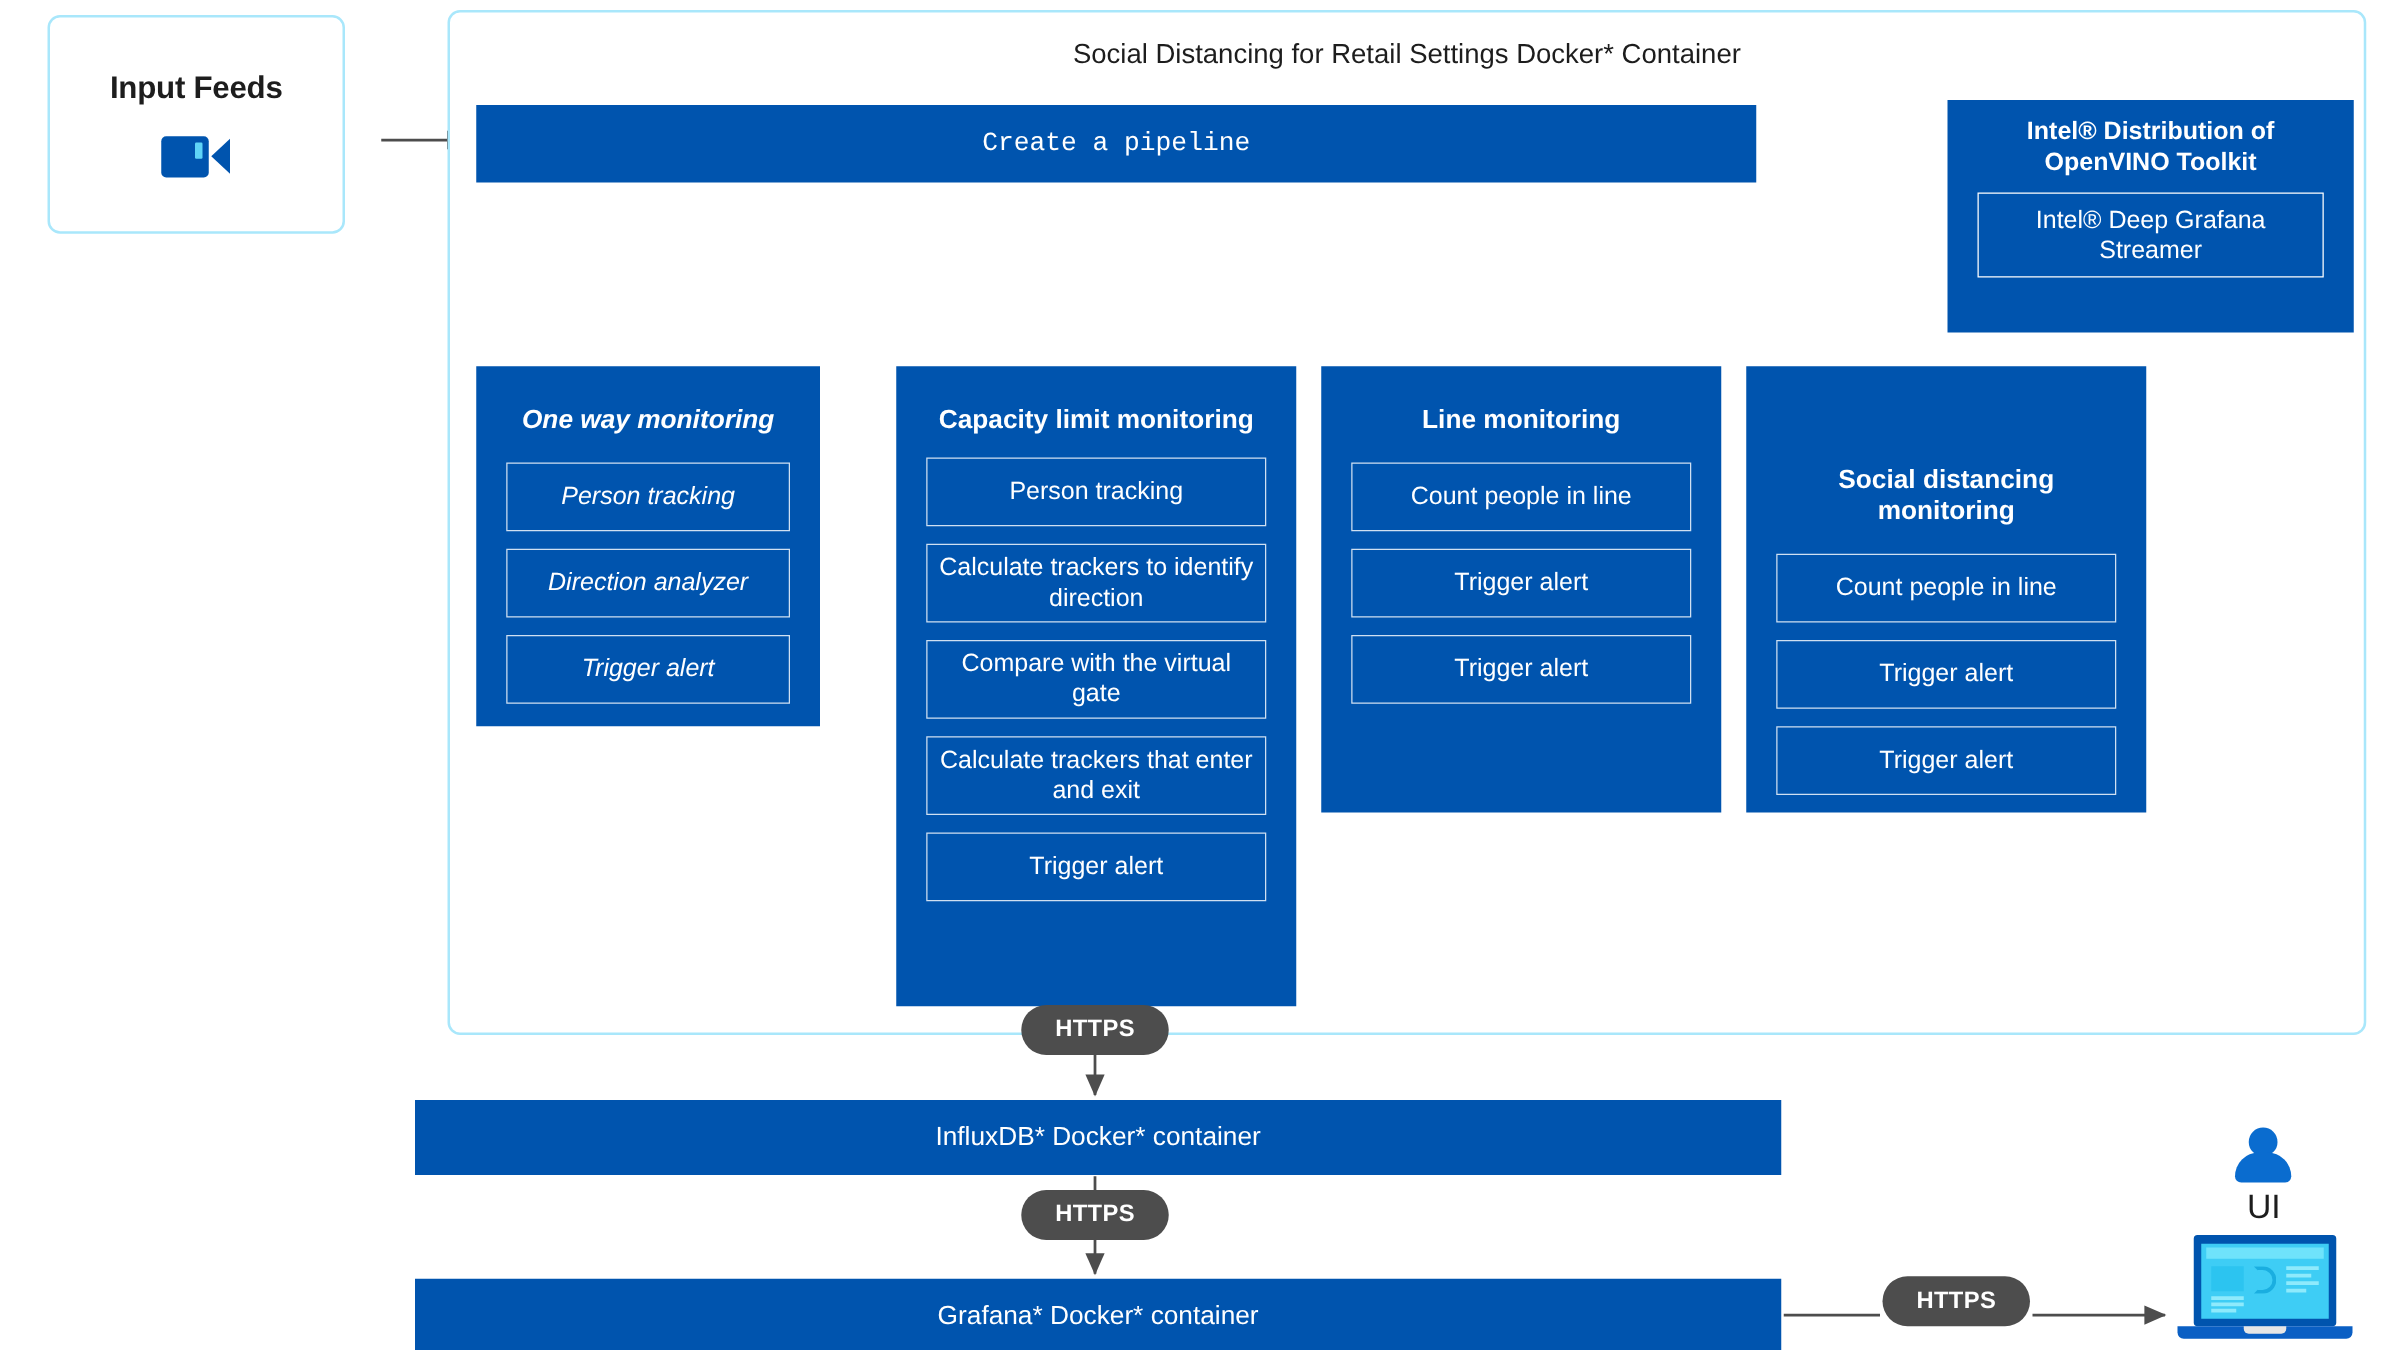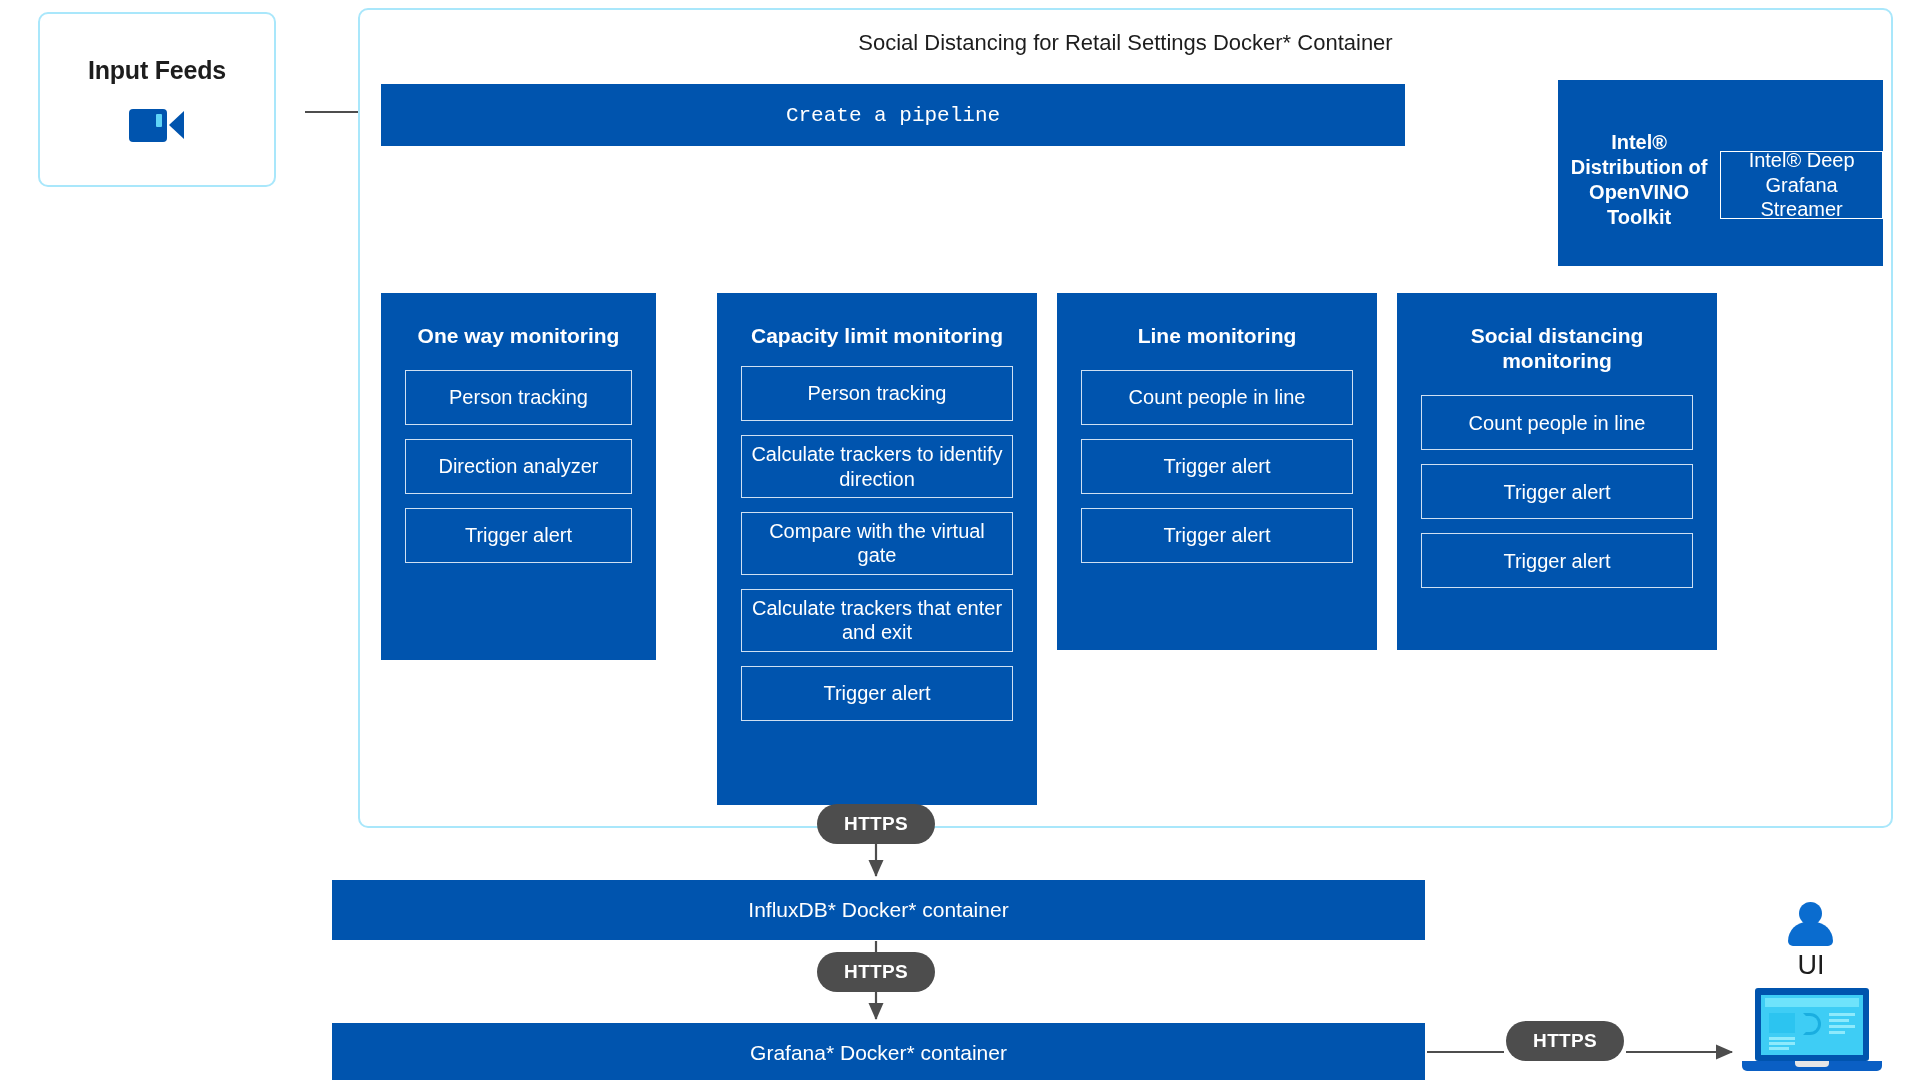--- a/index.html
+++ b/index.html
@@ -65,21 +65,21 @@
     font-size: 21px;
   }
   .bar-pipeline { left: 381px; top: 84px; width: 1024px; height: 62px; font-family: Liberation Mono, monospace; }
   .bar-fetch    { left: 381px; top: 200px; width: 1126px; height: 62px; }
 
   
   .openvino {
     position: absolute;
     left: 1558px; top: 80px; width: 325px; height: 186px;
     background: #0054ae; color: #fff;
-    display: flex; flex-direction: row; align-items: center;
+    display: flex; flex-direction: column; align-items: center;
     padding-top: 13px;
   }
   .openvino-title {
     font-size: 20px; font-weight: 700; text-align: center; line-height: 1.25;
     width: 290px;
   }
   .openvino-inner {
     margin-top: 11px;
     width: 277px; height: 68px;
     border: 1.5px solid #ffffff;
@@ -102,24 +102,24 @@
   }
   .step {
     width: 100%;
     border: 1.5px solid #cfe0f2;
     display: flex; align-items: center; justify-content: center;
     text-align: center;
     font-size: 20px; font-weight: 400; line-height: 1.22;
     min-height: 55px; padding: 6px 6px;
     margin-bottom: 14px;
   }
-  .col-oneway   { left: 381px;  top: 293px; width: 275px; height: 367px; }
+  .col-oneway   { left: 381px;  top: 293px; width: 275px; height: 288px; font-style: italic; }
   .col-capacity { left: 717px;  top: 293px; width: 320px; height: 512px; }
   .col-line     { left: 1057px; top: 293px; width: 320px; height: 357px; }
-  .col-social   { left: 1397px; top: 293px; width: 320px; height: 357px; }
+  .col-social   { left: 1397px; top: 293px; width: 320px; height: 357px; justify-content: flex-end; }
   .col-capacity .col-title { margin-bottom: 18px; }
 
   
   .bar-influx  { position:absolute; left:332px; top:880px; width:1093px; height:60px;
                  background:#0054ae; color:#fff; display:flex; align-items:center;
                  justify-content:center; font-size:21px; }
   .bar-grafana { position:absolute; left:332px; top:1023px; width:1093px; height:60px;
                  background:#0054ae; color:#fff; display:flex; align-items:center;
                  justify-content:center; font-size:21px; }
 

